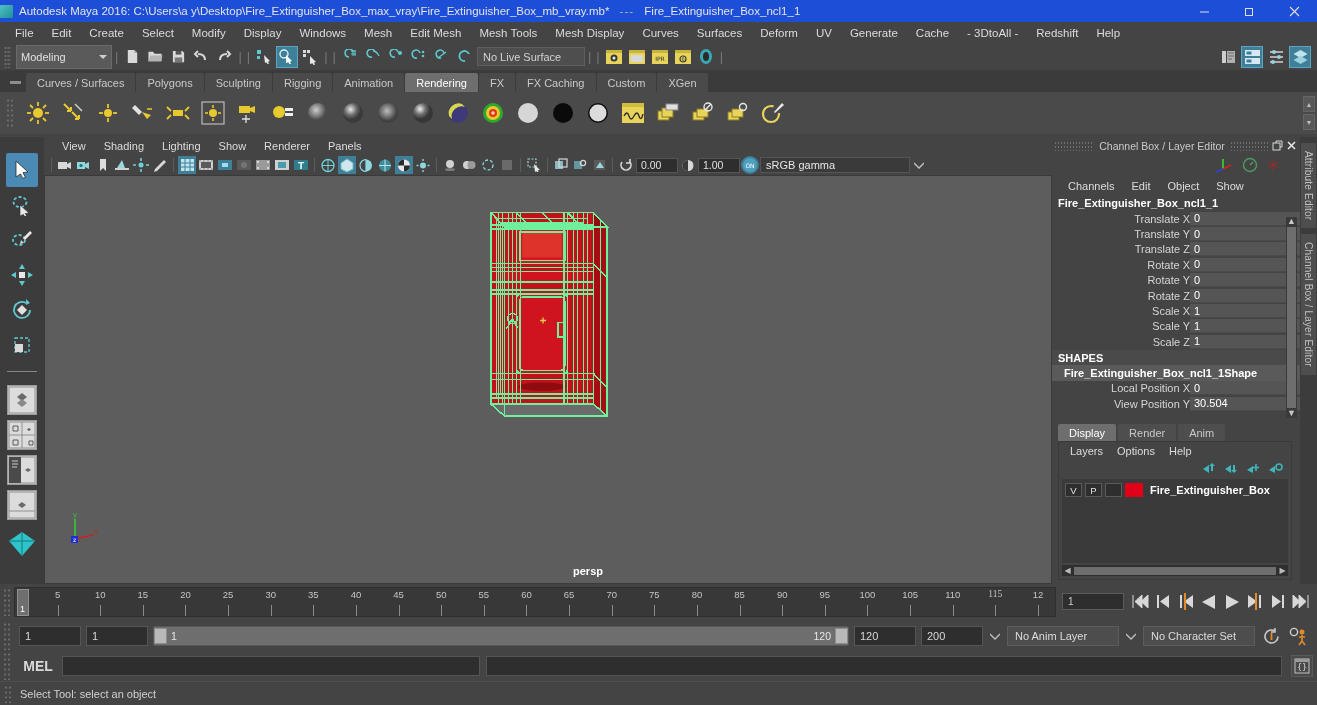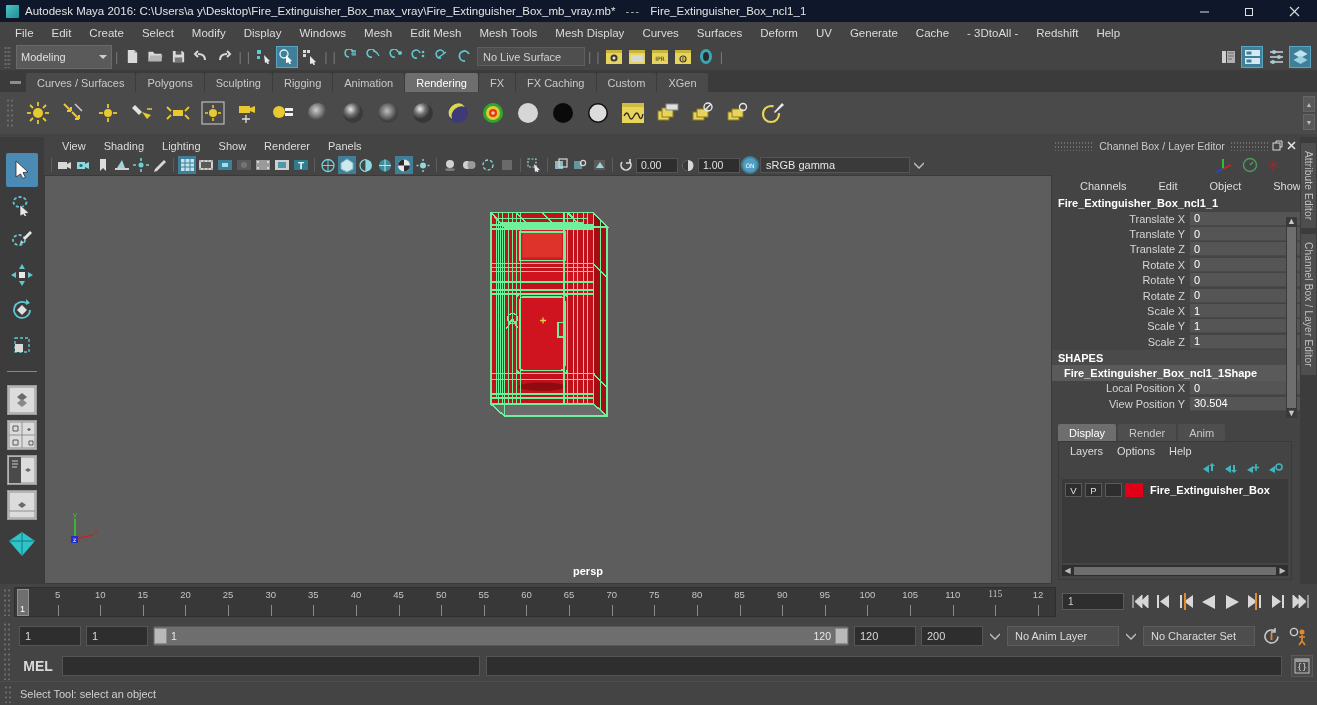--- a/index.html
+++ b/index.html
@@ -8,22 +8,22 @@
     background: #444444;
     font-family: "Liberation Sans", sans-serif;
     font-size: 11px;
     color: #c8c8c8;
     overflow: hidden;
   }
   #app { position: relative; width: 1317px; height: 705px; }
 
   
   .titlebar {
-    height: 22px; background: #0f172a; display: flex; align-items: center;
-    padding-left: 6px; font-size: 11.5px; color: #e3e3e3;
+    height: 22px; background: #1d4ed8; display: flex; align-items: center;
+    font-size: 11.5px; color: #e3e3e3;
   }
   .title-logo {
     width: 13px; height: 13px; margin-right: 6px; flex: 0 0 auto;
     background: linear-gradient(135deg,#4fc3c6 0%, #1e8f96 100%);
     border-radius: 1px;
   }
   .title-text { white-space: nowrap; overflow: hidden; }
   .title-sep { margin: 0 7px; letter-spacing: 1px; color: #b8b8b8; }
   .win-btns { margin-left: auto; display: flex; height: 22px; }
   .win-btn {
@@ -176,31 +176,31 @@
     color: #c9c9c9; padding: 0 2px;
   }
   .dots {
     width: 40px; height: 10px;
     background-image: radial-gradient(circle, #6f6f6f 0.8px, transparent 1px);
     background-size: 3px 4px;
   }
   .rp-title { flex: 1; text-align: center; white-space: nowrap; }
   .rp-btn { width: 14px; height: 14px; display:flex; align-items:center; justify-content:center; color:#d8d8d8; font-size:11px; }
   .cb-gizmo { height: 22px; display: flex; align-items: center; justify-content: flex-end; padding-right: 20px; gap: 8px; }
-  .cb-menubar { height: 19px; display: flex; align-items: center; padding-left: 20px; gap: 16px; }
+  .cb-menubar { height: 19px; display: flex; align-items: center; padding-left: 8px; gap: 1px; }
   .cb-menu { padding: 1px 8px; font-size: 11px; color: #dcdcdc; }
 
   .channelbox { position: relative; height: 225px; overflow: hidden; background: #444; }
   .cb-objname {
     font-size: 11px; font-weight: bold; color: #ffffff; padding: 2px 0 2px 6px;
   }
   .cb-rows { }
   .cb-row { display: flex; height: 15.4px; align-items: center; }
   .cb-label {
-    flex: 1; text-align: right; padding-right: 5px; font-size: 11px; color: #d5d5d5;
+    flex: 1; text-align: right; font-size: 11px; color: #d5d5d5;
     white-space: nowrap; overflow: hidden;
   }
   .cb-val {
     width: 110px; height: 14px; background: #555555; font-size: 11px; color: #ffffff;
     display: flex; align-items: center; padding-left: 4px; border-bottom: 1px solid #4a4a4a;
   }
   .cb-section {
     font-size: 11px; font-weight: bold; color: #ffffff; padding: 2px 0 1px 6px;
     background: #4a4a4a;
   }

